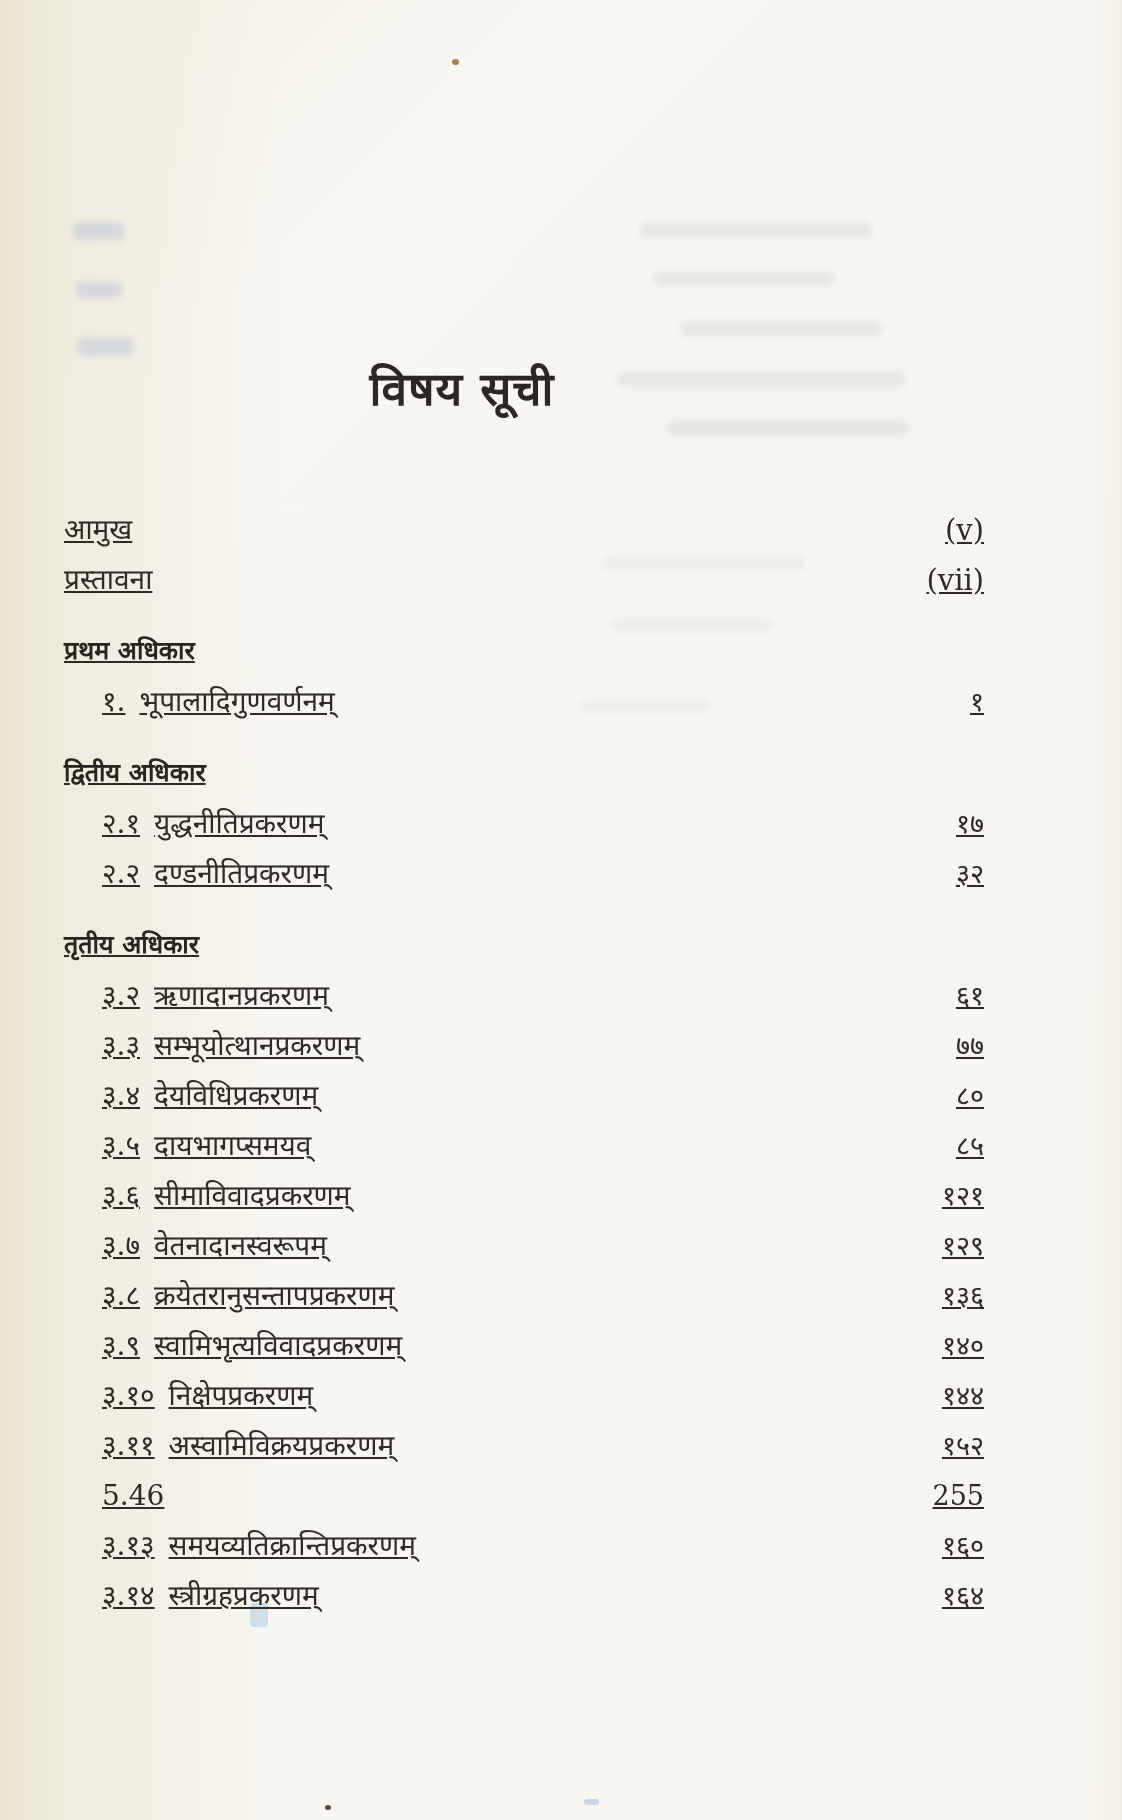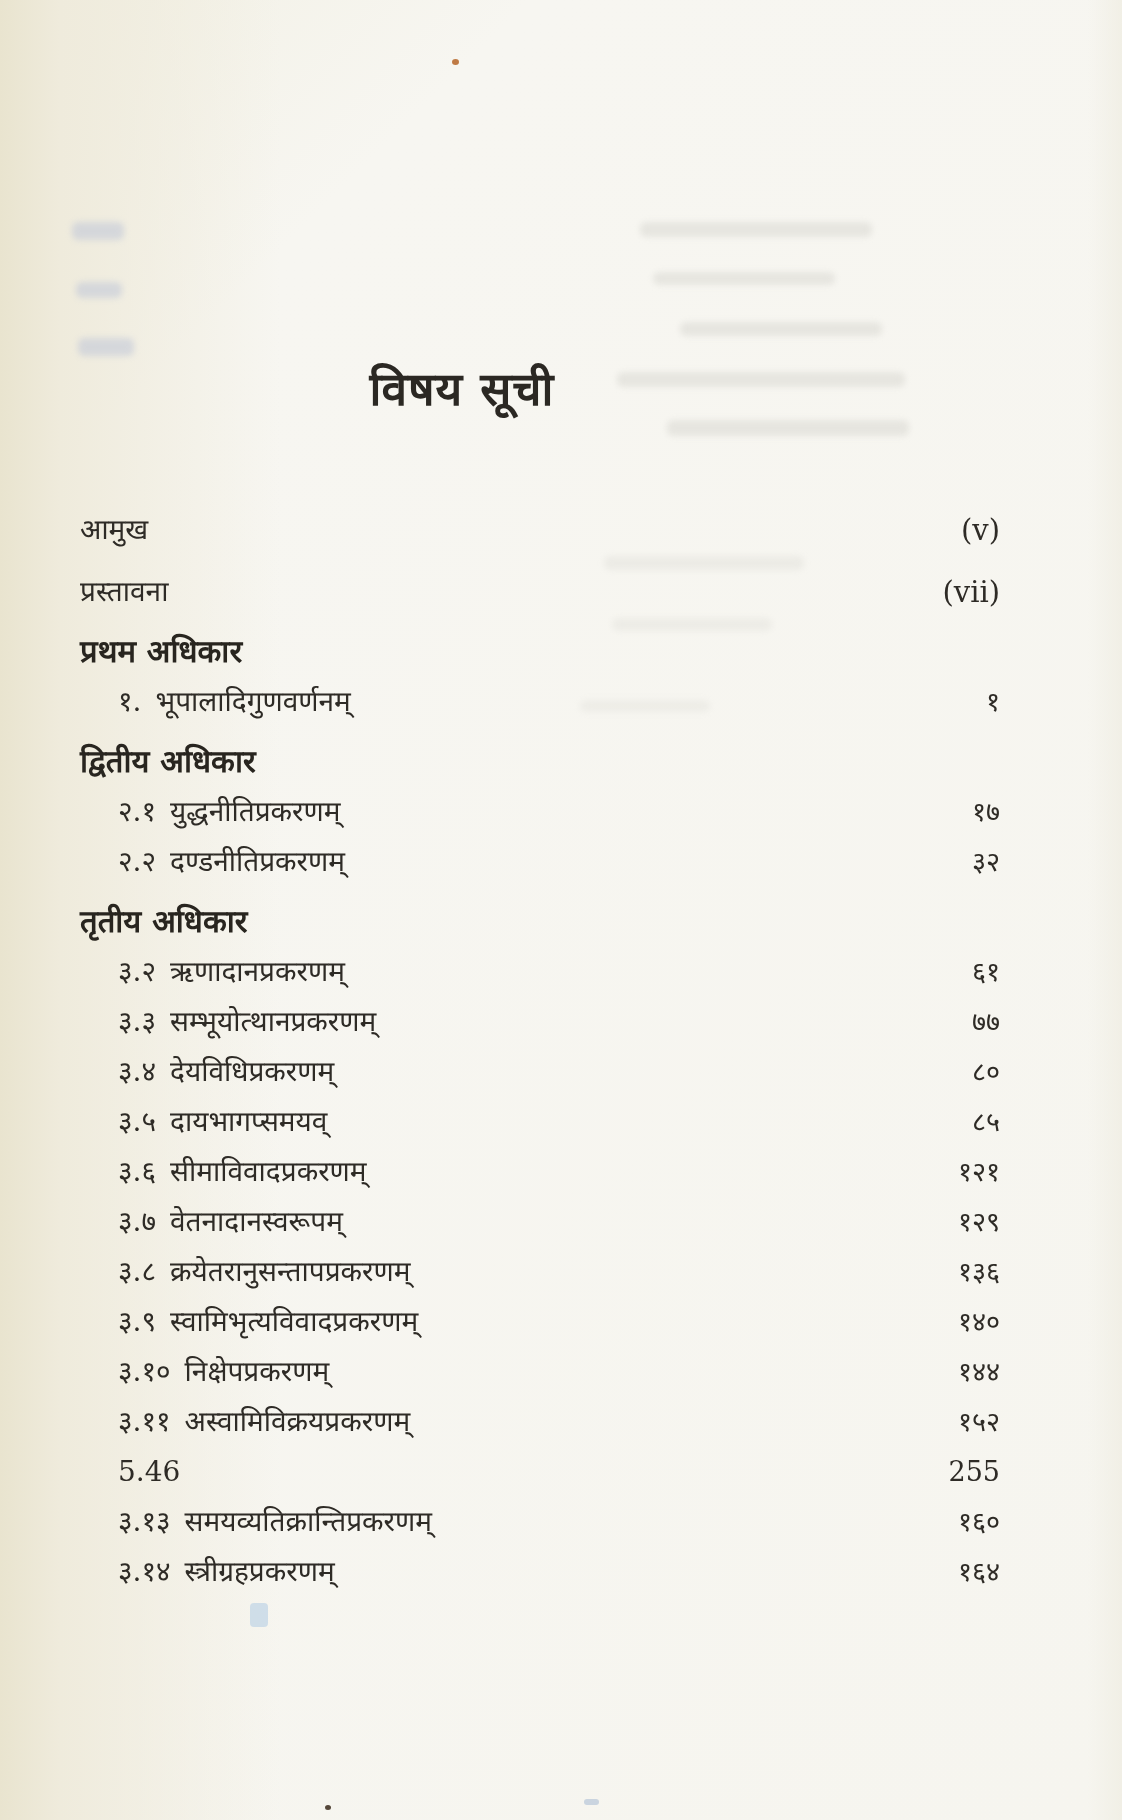--- a/index.html
+++ b/index.html
@@ -39,39 +39,39 @@
     text-align: center;
     font-size: 46px;
     font-weight: bold;
     letter-spacing: 1px;
     color: #2b2823;
   }
 
   
   .toc {
     position: absolute;
-    left: 80px; top: 505px; width: 920px;
+    left: 64px; top: 505px; width: 920px; text-decoration: underline;
   }
   .row {
     display: flex;
     align-items: center;
     height: 50px;
     font-size: 28px;
     line-height: 50px;
     white-space: nowrap;
   }
   .row .fill { flex: 1; }
   .row .page-num { text-align: right; font-size: 27px; }
   .row.fm .page-num { font-size: 29px; }
-  .row.fm + .row.fm { margin-top: 12px; }
+  .row.fm + .row.fm { margin-top: 0; }
   .row.head {
     height: 52px;
-    margin-top: 8px;
+    margin-top: 20px;
     font-weight: bold;
-    font-size: 31px;
+    font-size: 25px;
     color: #28251f;
     text-align: right;
   }
   .row.entry { padding-left: 38px; }
   .row.entry .num { margin-right: 14px; }
   .mark-blue {
     position: absolute;
     left: 250px; top: 1603px;
     width: 18px; height: 24px;
     background: #aecbe4;

